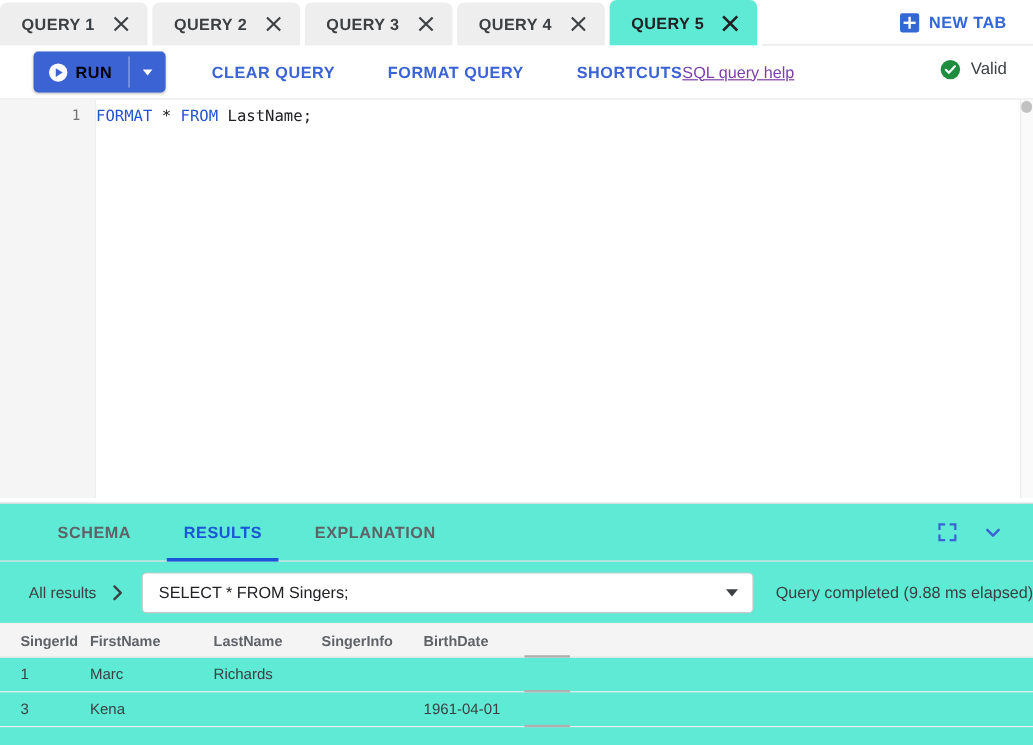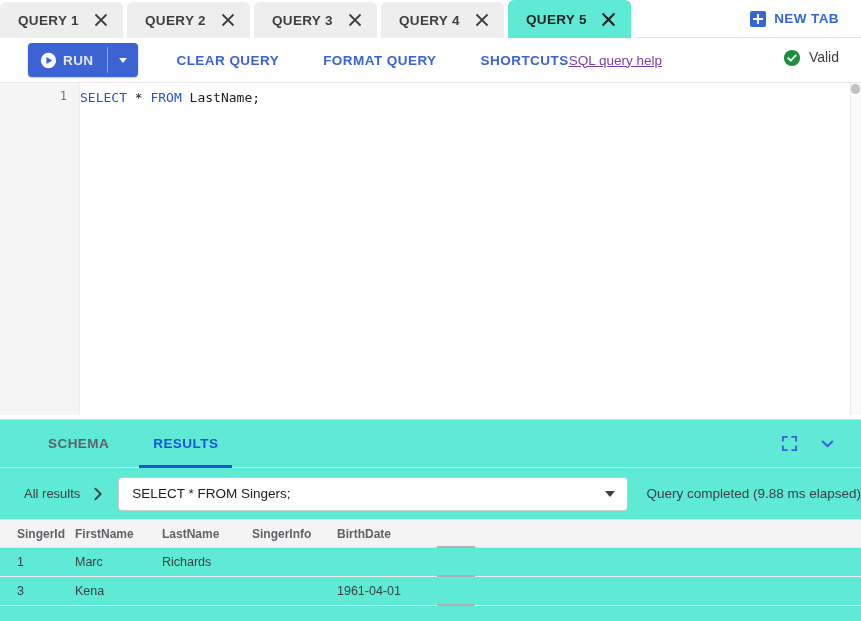--- a/index.html
+++ b/index.html
@@ -69,21 +69,21 @@
     display:flex; align-items:stretch; height:34px; margin-left:28px;
     background:#3b63d4; border-radius:4px; overflow:hidden;
     box-shadow:0 1px 2px rgba(60,64,67,.3);
     cursor:pointer;
   }
   .run-main {
     display:flex; align-items:center; gap:6px; padding:0 14px 0 12px;
   }
   .play-icon { width:17px; height:17px; flex:none; }
   .run-text {
-    font-size:13.5px; font-weight:bold; color:#e5e5e5; letter-spacing:.4px;
+    font-size:13.5px; font-weight:bold; color:#000000; letter-spacing:.4px;
   }
   .run-divider { width:1px; background:rgba(255,255,255,.45); margin:4px 0; }
   .run-caret {
     width:30px; display:flex; align-items:center; justify-content:center;
   }
   .caret-down {
     width:0;height:0;border-left:4.5px solid transparent;
     border-right:4.5px solid transparent;border-top:5px solid #fff;
   }
   .tb-link {
@@ -188,21 +188,21 @@
   .rt-head {
     background:#f4f4f4; height:28px; border-bottom:1px solid #e6e6e6;
   }
   .rt-body-row { border-bottom:1px solid #eeeeee; height:29px; }
   .rt-cell {
     font-size:12.5px; color:#3c4043; padding-left:0; white-space:nowrap;
     overflow:hidden;
   }
   .rt-head .rt-cell { font-weight:bold; color:#5f6368; font-size:12px; }
   .c0 { width:75px; padding-left:17px; }
-  .c1 { width:87px; }
+  .c1 { width:103px; }
   .c2 { width:90px; }
   .c3 { width:85px; }
   .c4 { width:100px; }
   .col-marker {
     position:absolute; left:437px; width:38px; height:2px;
     background:#b0b0b0; bottom:-1px;
   }
   .rt-head .col-marker { bottom:-1px; }
 </style>
 </head>
@@ -299,31 +299,32 @@
         </svg>
       </span>
       <span class="valid-text">Valid</span>
     </div>
   </div>
 
   <div class="editor">
     <div class="gutter">
       <span class="linenum">1</span>
     </div>
-    <div class="code"><span class="kw">SELECT</span><span class="pl"> * </span><span class="kw">FROM</span><span class="pl"> LastName;</span></div>
+    <div class="code"><span class="kw">FORMAT</span><span class="pl"> * </span><span class="kw">FROM</span><span class="pl"> LastName;</span></div>
     <div class="ed-scroll-track">
       <div class="ed-scroll-thumb"></div>
     </div>
   </div>
 
   <div class="respanel">
 
     <div class="restabs">
       <div class="restab">SCHEMA</div>
       <div class="restab active">RESULTS</div>
+      <div class="restab">EXPLANATION</div>
 
       <div class="res-actions">
         <span class="icon-btn">
           <svg width="17" height="17" viewBox="0 0 18 18">
             <path d="M2 6 V2 H6 M12 2 H16 V6 M16 12 V16 H12 M6 16 H2 V12" stroke="#3b63d4" stroke-width="2" fill="none" stroke-linecap="square"></path>
           </svg>
         </span>
         <span class="icon-btn">
           <svg width="19" height="19" viewBox="0 0 20 20">
             <path d="M5 8 L10 13 L15 8" stroke="#3b63d4" stroke-width="2.2" fill="none" stroke-linecap="round" stroke-linejoin="round"></path>

